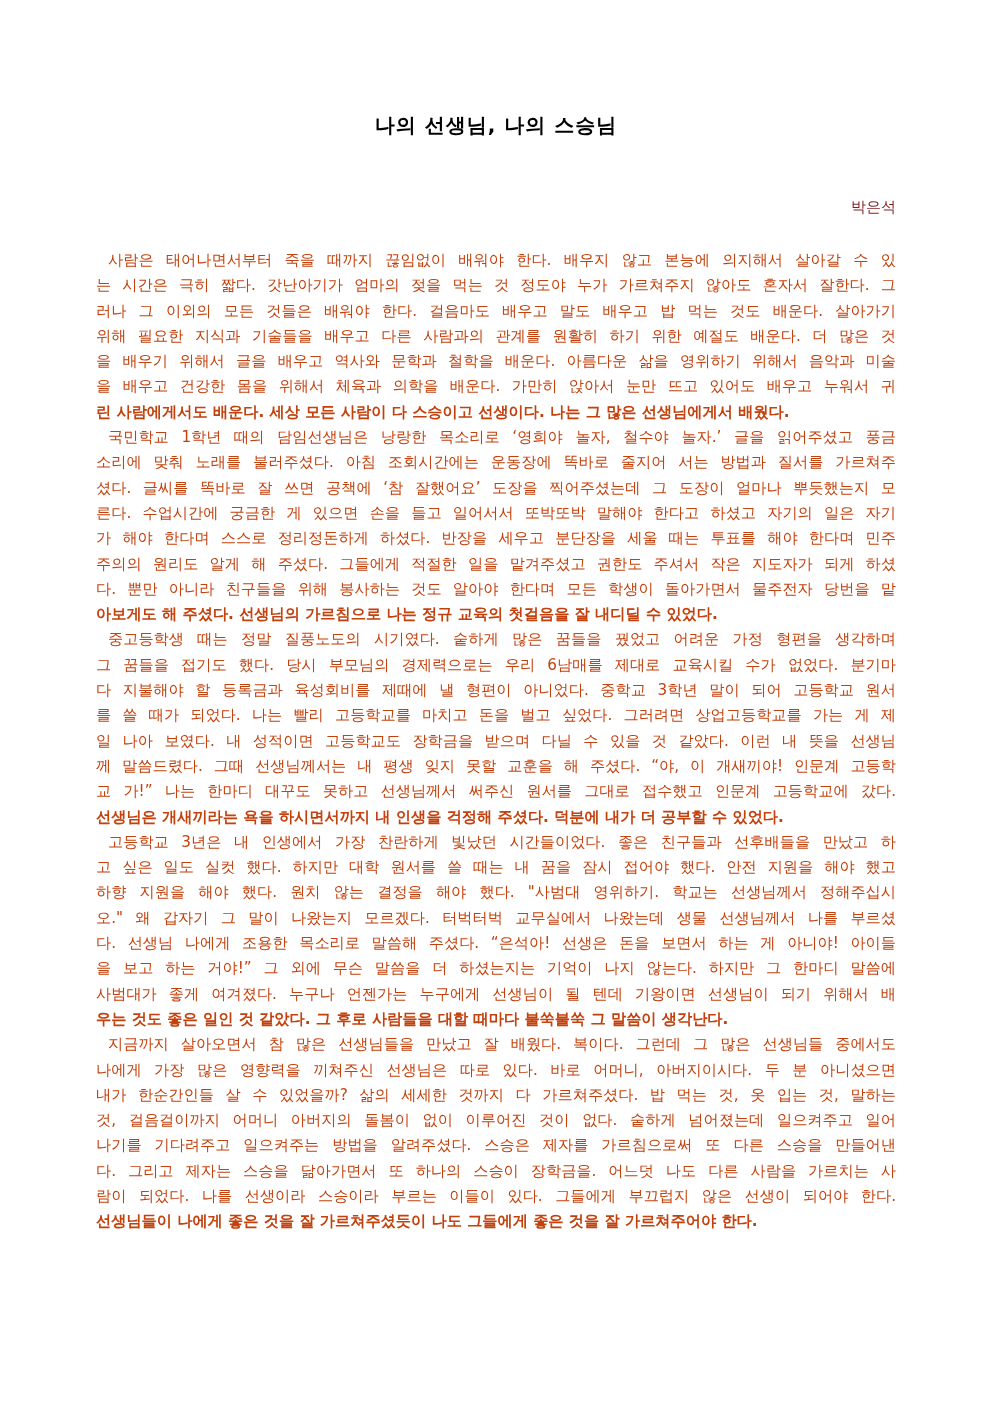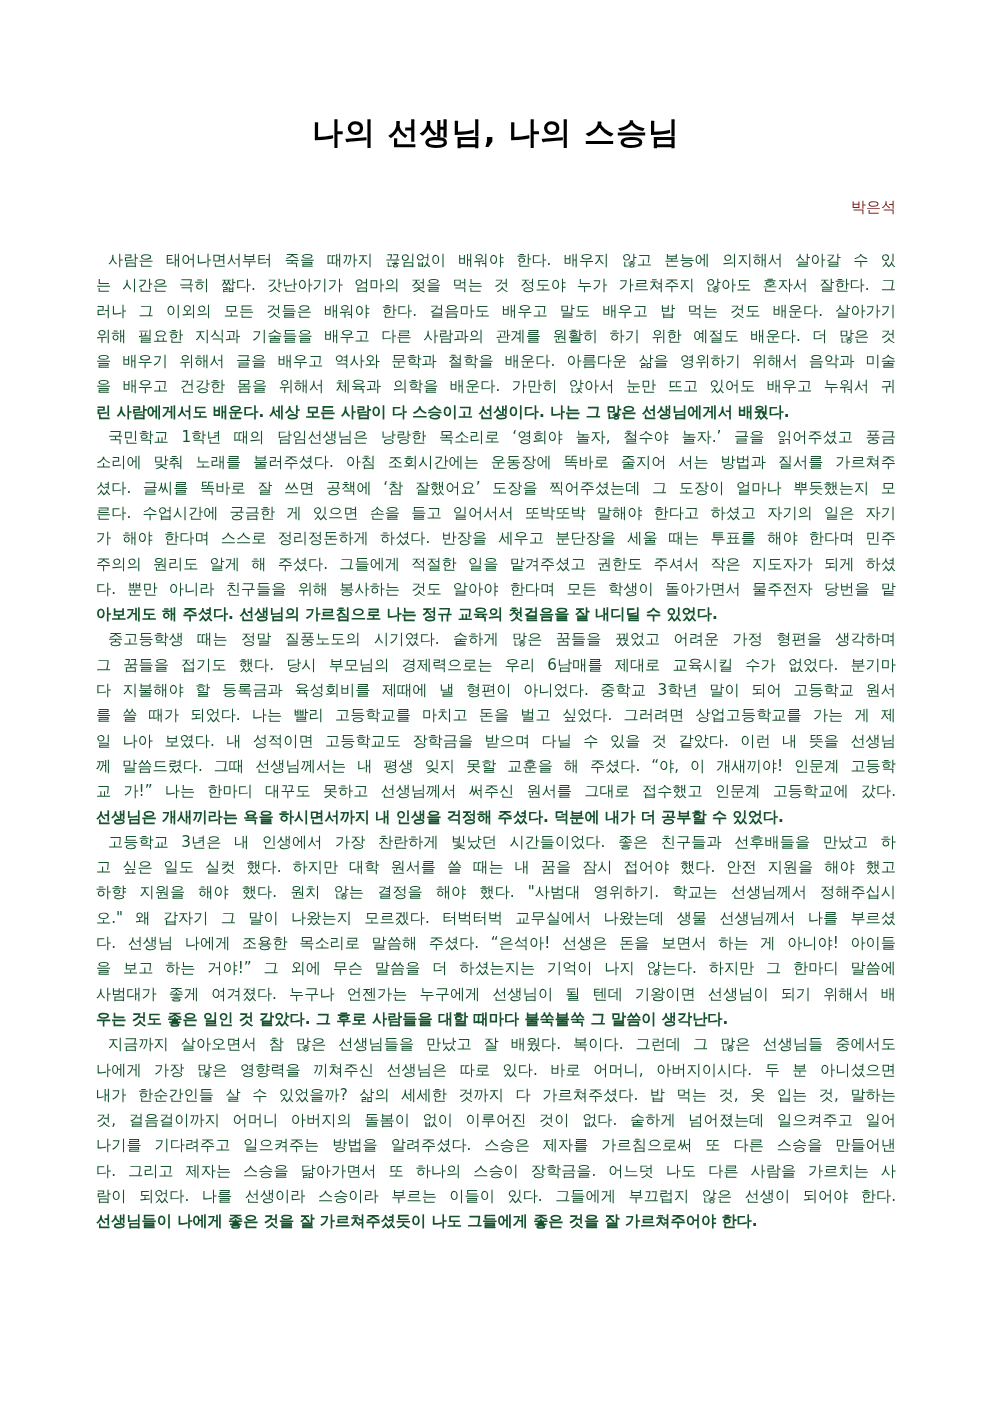--- a/index.html
+++ b/index.html
@@ -10,21 +10,21 @@
       font-family: "DejaVu Sans", sans-serif;
       color: #111111;
       overflow: hidden;
     }
     .title {
       position: absolute;
       top: 112px;
       left: 0;
       width: 992px;
       text-align: center;
-      font-size: 31px;
+      font-size: 20px;
       font-weight: bold;
       letter-spacing: 1px;
       color: #000;
     }
     .author {
       position: absolute;
       top: 198px;
       right: 96px;
       font-size: 15px;
       color: #7f1d1d;
@@ -35,21 +35,21 @@
       left: 96px;
       width: 800px;
     }
     .line {
       height: 25.3px;
       line-height: 25.3px;
       font-size: 15.2px;
       white-space: nowrap;
       text-align: justify;
       text-align-last: justify;
-      color: #14532d;
+      color: #c2410c;
     }
     .line.indent { padding-left: 12px; }
     .line.last { text-align-last: left; font-weight: bold; }
   </style>
 </head>
 <body>
 
 <div class="title">나의 선생님, 나의 스승님</div>
 <div class="author">박은석</div>
 <div class="body-text" id="body-text">

